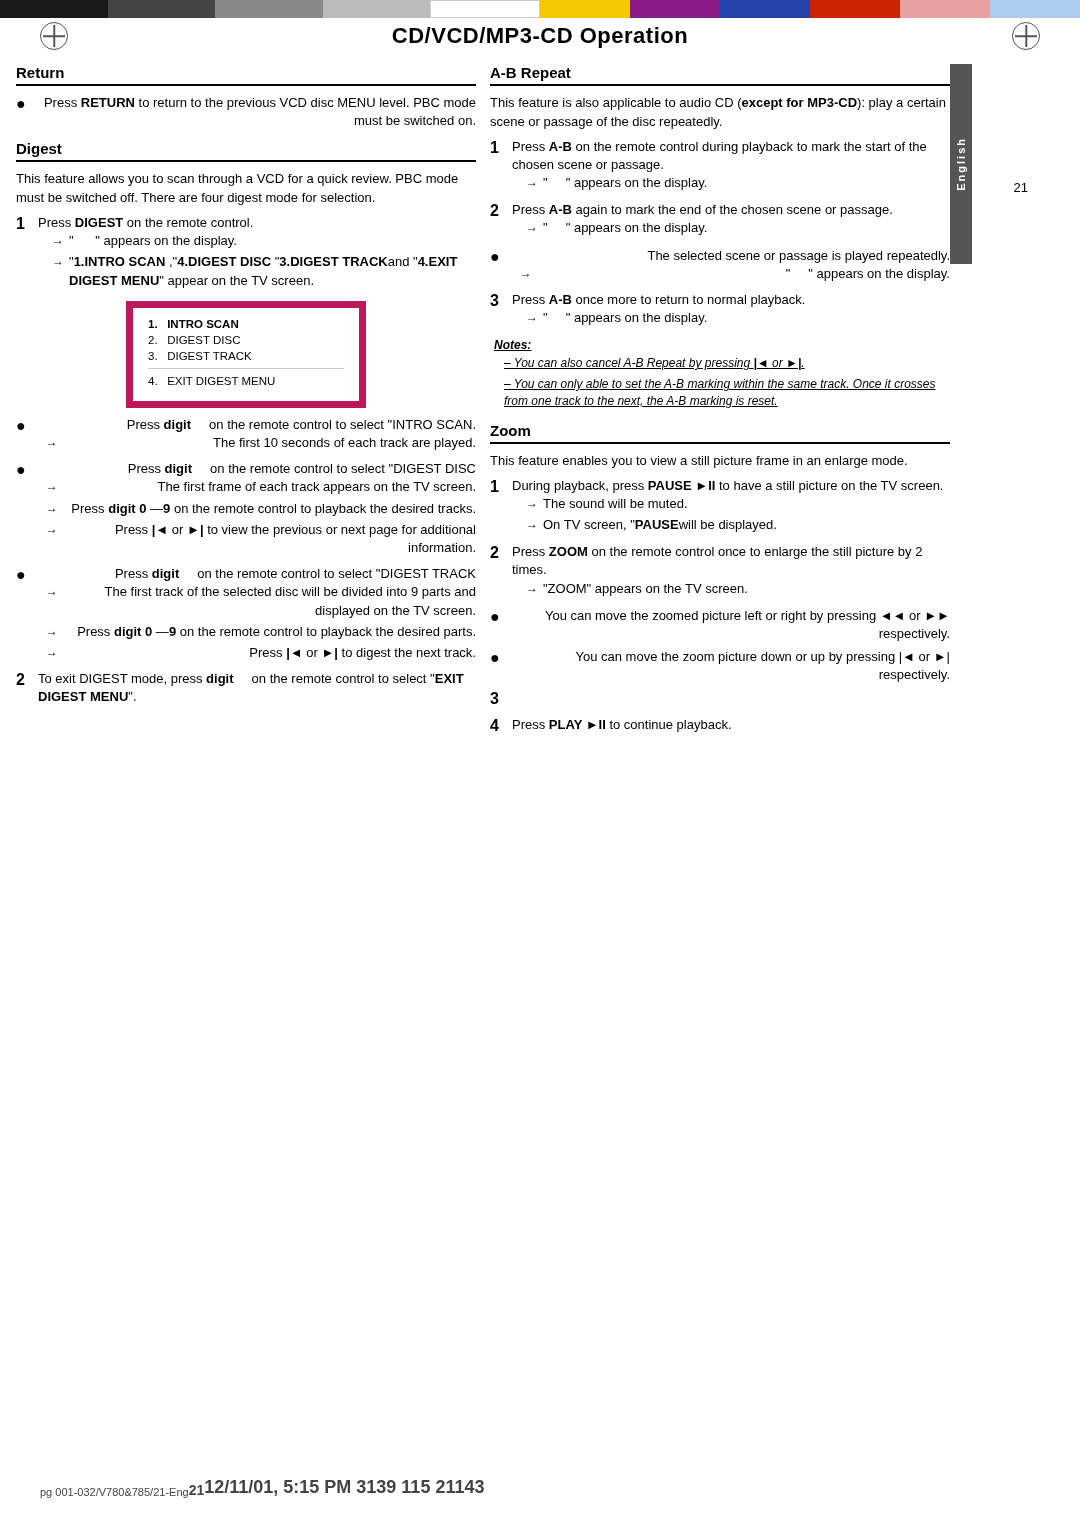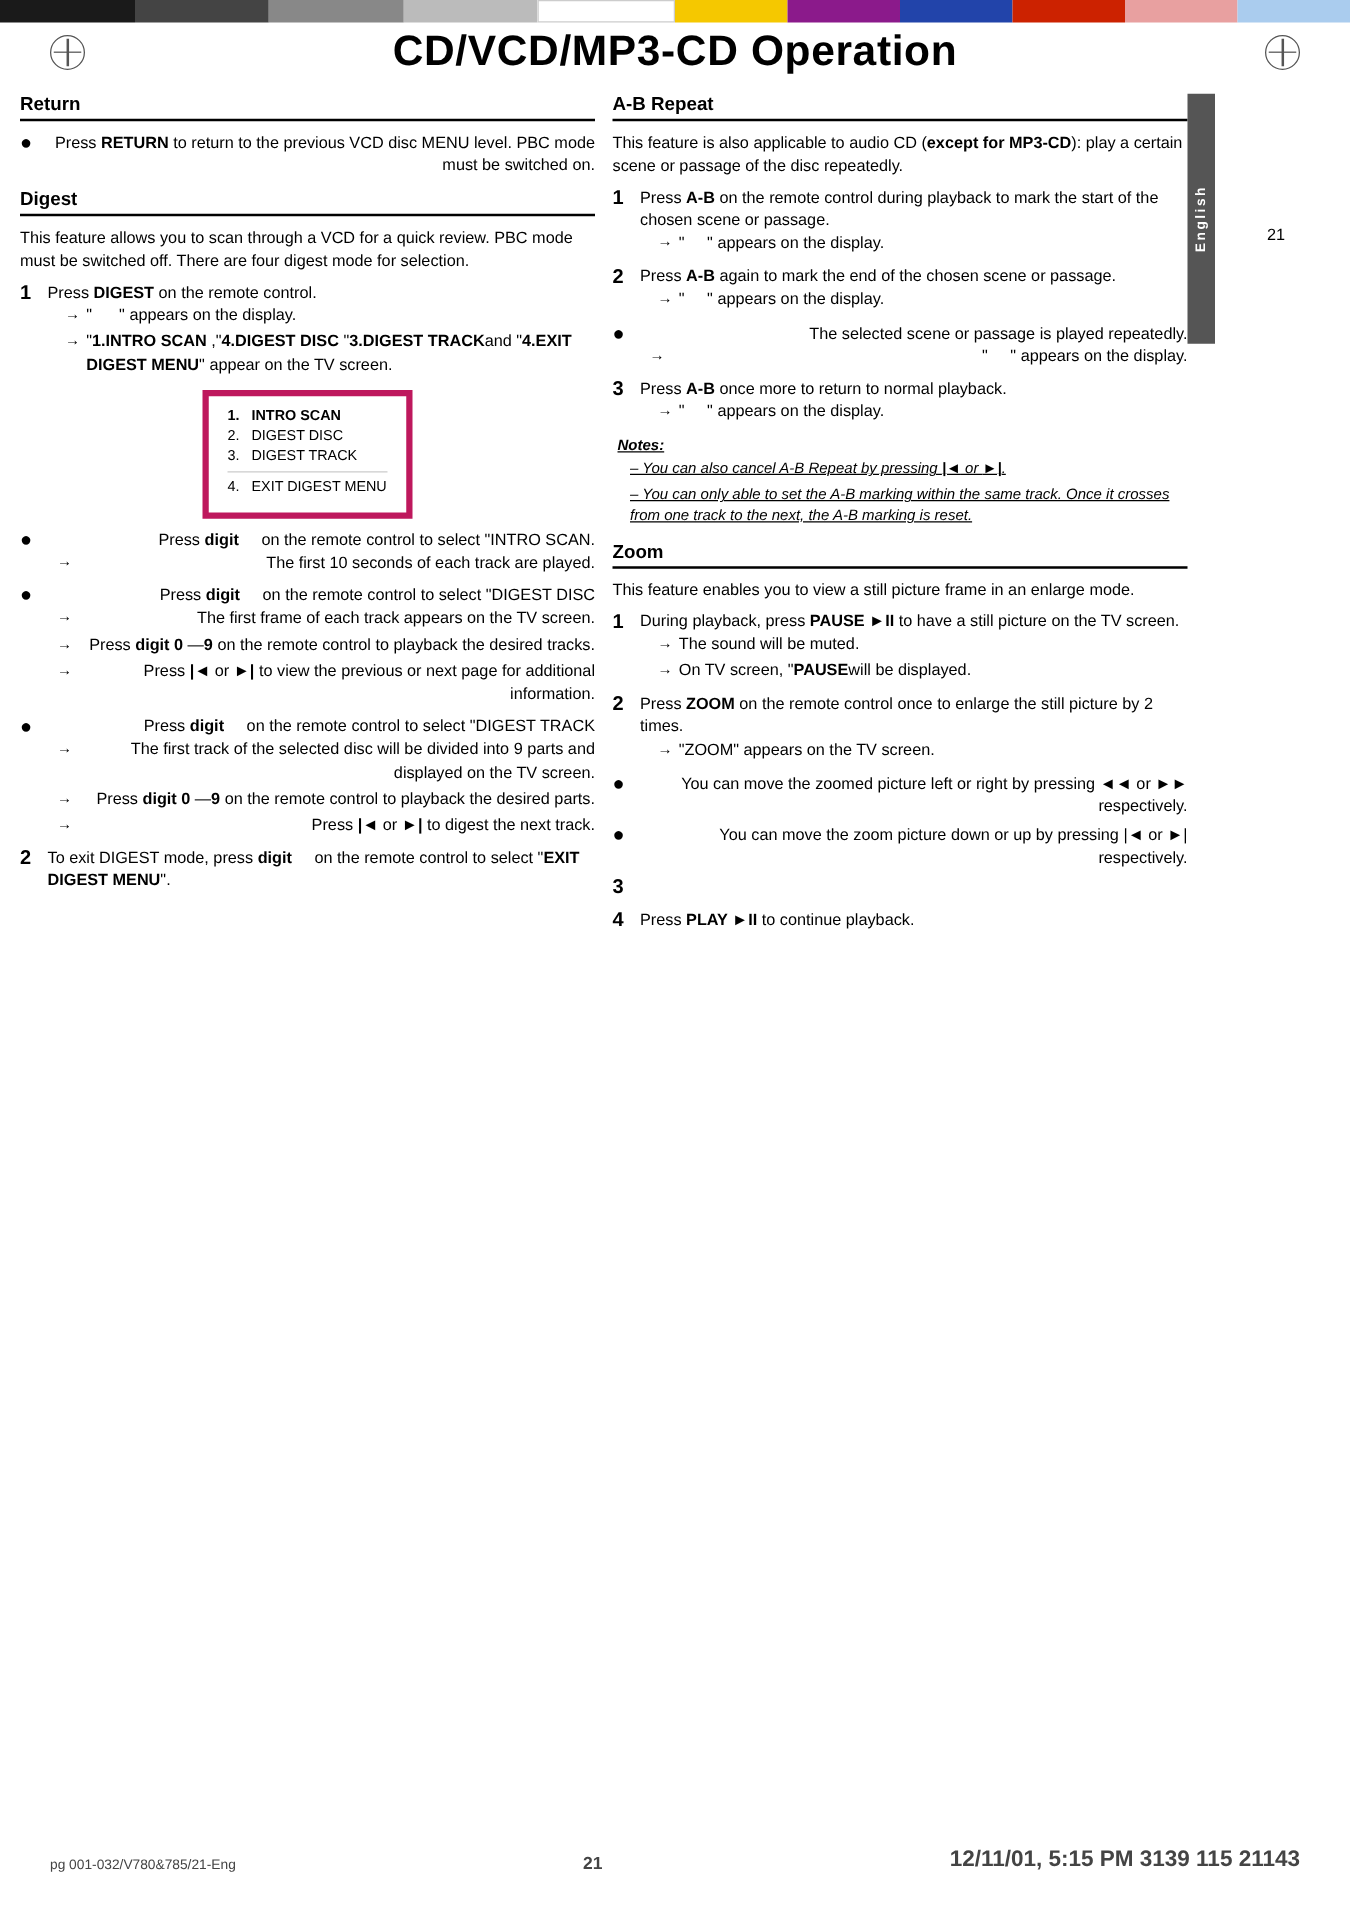--- a/index.html
+++ b/index.html
@@ -28,21 +28,21 @@
       display: flex;
       width: 50%;
     }
     .color-block {
       flex: 1;
       height: 18px;
     }
 
     
     .page-title {
-      font-size: 34px;
+      font-size: 22px;
       font-weight: bold;
       text-align: center;
       flex: 1;
       letter-spacing: 0.5px;
     }
 
     
     .main-content {
       display: flex;
       padding: 10px 30px 10px 16px;
@@ -132,24 +132,24 @@
       flex: 1;
     }
 
     
     b, .bold {
       font-weight: bold;
     }
 
     
     .menu-box {
-      border: 5px solid #be185d;
+      border: 7px solid #be185d;
       padding: 10px 15px;
       margin: 8px auto;
-      width: 168px;
+      width: 240px;
       font-size: 12px;
     }
     .menu-box-item {
       margin-bottom: 4px;
       font-size: 11.5px;
     }
     .menu-box-divider {
       border: none;
       border-top: 1px solid #ccc;
       margin: 6px 0;
@@ -200,21 +200,21 @@
       line-height: 1.4;
     }
 
     
     .page-footer {
       position: absolute;
       bottom: 30px;
       left: 0;
       right: 0;
       display: flex;
-      justify-content: space-between;
+      justify-content: flex-start;
       align-items: flex-end;
       padding: 0 40px;
     }
     .footer-left {
       font-size: 11px;
       color: #444;
     }
     .footer-center {
       font-size: 14px;
       font-weight: bold;

